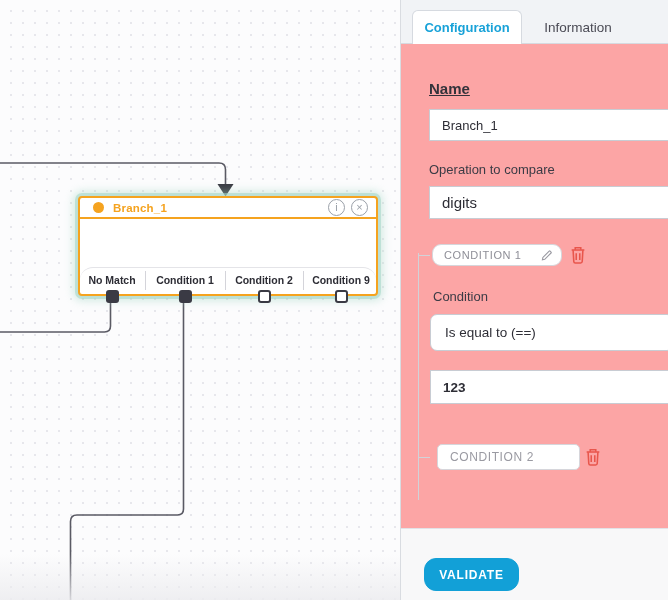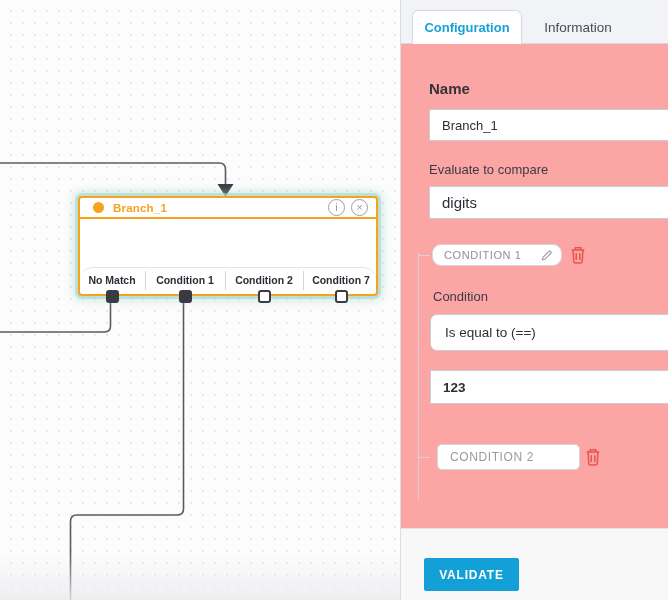--- a/index.html
+++ b/index.html
@@ -42,35 +42,35 @@
            background:#fca5a5; border-left:1px solid #d9dce1; }
   .tabbar { position:relative; height:44px; background:#f1f3f6; border-bottom:1px solid #d6dae0; }
   .tab-active { position:absolute; left:11px; top:10px; width:110px; height:34px;
            background:#fff; border:1px solid #d6dae0; border-bottom:none;
            border-radius:6px 6px 0 0; color:#18a2d8; font-size:13px; font-weight:bold;
            display:flex; align-items:center; justify-content:center; }
   .tab-inactive { position:absolute; left:121px; top:10px; width:112px; height:34px;
            color:#4b4b55; font-size:13.5px;
            display:flex; align-items:center; justify-content:center; }
 
-  .field-label-lg { position:absolute; left:28px; font-size:15px; font-weight:600; color:#33333b; }
+  .field-label-lg { position:absolute; left:28px; font-size:15px; font-weight:600; color:#33333b;text-decoration:underline; }
   .field-label    { position:absolute; left:28px; font-size:13px; color:#3b3b45; }
   .textbox { position:absolute; border:1px solid #c8ccd3; background:#fff;
            display:flex; align-items:center; padding:0 12px; color:#2e2e36; }
 
   .bracket { position:absolute; left:17px; top:253px; height:247px; width:1px; background:#d2d2d8; }
   .bracket-tick { position:absolute; left:17px; width:12px; height:1px; background:#d2d2d8; }
 
   .cond-pill { position:absolute; border:1px solid #d6d6db; background:#fff;
            display:flex; align-items:center; color:#8e8e97; letter-spacing:0.6px; }
   .trash-btn { position:absolute; width:18px; height:20px; }
 
   .panel-footer { position:absolute; left:0; bottom:0; width:100%; height:72px;
            background:#f8f8f9; border-top:1px solid #e2e2e7; }
-  .btn { position:absolute; top:29px; width:95px; height:33px; border-radius:2px;
+  .btn { position:absolute; top:29px; width:95px; height:33px; border-radius:12px;
            font-size:12px; font-weight:bold; letter-spacing:0.8px;
            display:flex; align-items:center; justify-content:center; cursor:pointer; }
   .btn-primary { left:23px; background:#12a0d7; color:#fff; border:1px solid #12a0d7; }
   .btn-secondary { left:133px; background:#fff; color:#12a0d7; border:1px solid #12a0d7; }
 </style>
 </head>
 <body>
 
 <div id="stage">
 
@@ -93,42 +93,42 @@
           <span class="circle-icon">×</span>
         </span>
       </div>
       <div class="node-footer">
         <span class="port-label" style="left:32px">No Match</span>
         <span class="port-sep" style="left:65px"></span>
         <span class="port-label" style="left:105px">Condition 1</span>
         <span class="port-sep" style="left:145px"></span>
         <span class="port-label" style="left:184px">Condition 2</span>
         <span class="port-sep" style="left:223px"></span>
-        <span class="port-label" style="left:261px">Condition 7</span>
+        <span class="port-label" style="left:261px">Condition 9</span>
       </div>
       <span class="port-square filled" style="left:25.5px"></span>
       <span class="port-square filled" style="left:98.5px"></span>
       <span class="port-square hollow" style="left:177.5px"></span>
       <span class="port-square hollow" style="left:254.5px"></span>
     </div>
 
     <div class="canvas-fade"></div>
   </div>
 
   <div id="panel">
 
     <div class="tabbar">
       <div class="tab-active">Configuration</div>
       <div class="tab-inactive">Information</div>
     </div>
 
     <div class="field-label-lg" style="top:80px">Name</div>
     <div class="textbox" style="left:28px; right:-3px; top:109px; height:32px; font-size:13px;">Branch_1</div>
 
-    <div class="field-label" style="top:162px">Evaluate to compare</div>
+    <div class="field-label" style="top:162px">Operation to compare</div>
     <div class="textbox" style="left:28px; right:-3px; top:186px; height:33px; font-size:15px;">digits</div>
 
     <div class="bracket"></div>
     <div class="bracket-tick" style="top:255px"></div>
     <div class="bracket-tick" style="top:457px"></div>
 
     <div class="cond-pill" style="left:31px; top:244px; width:130px; height:22px; border-radius:9px;
          padding:0 8px 0 11px; font-size:11px; justify-content:space-between;">
       <span>CONDITION 1</span>
       <svg width="13" height="13" viewBox="0 0 14 14" fill="none" stroke="#9a9aa2" stroke-width="1.2">

